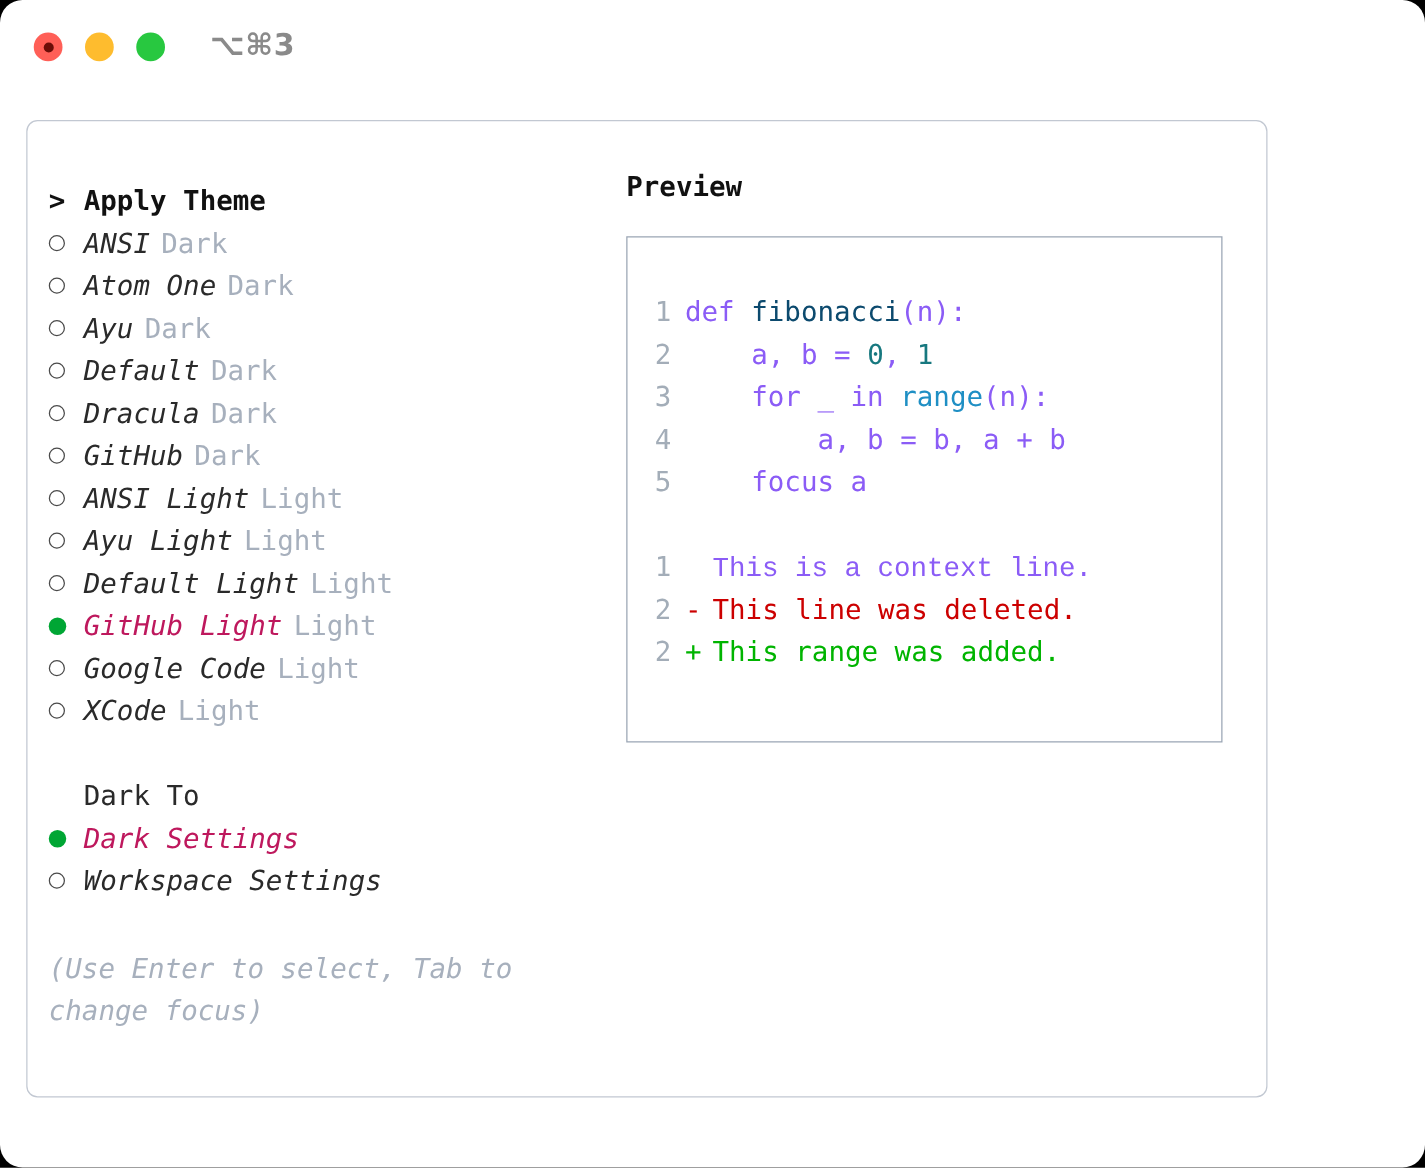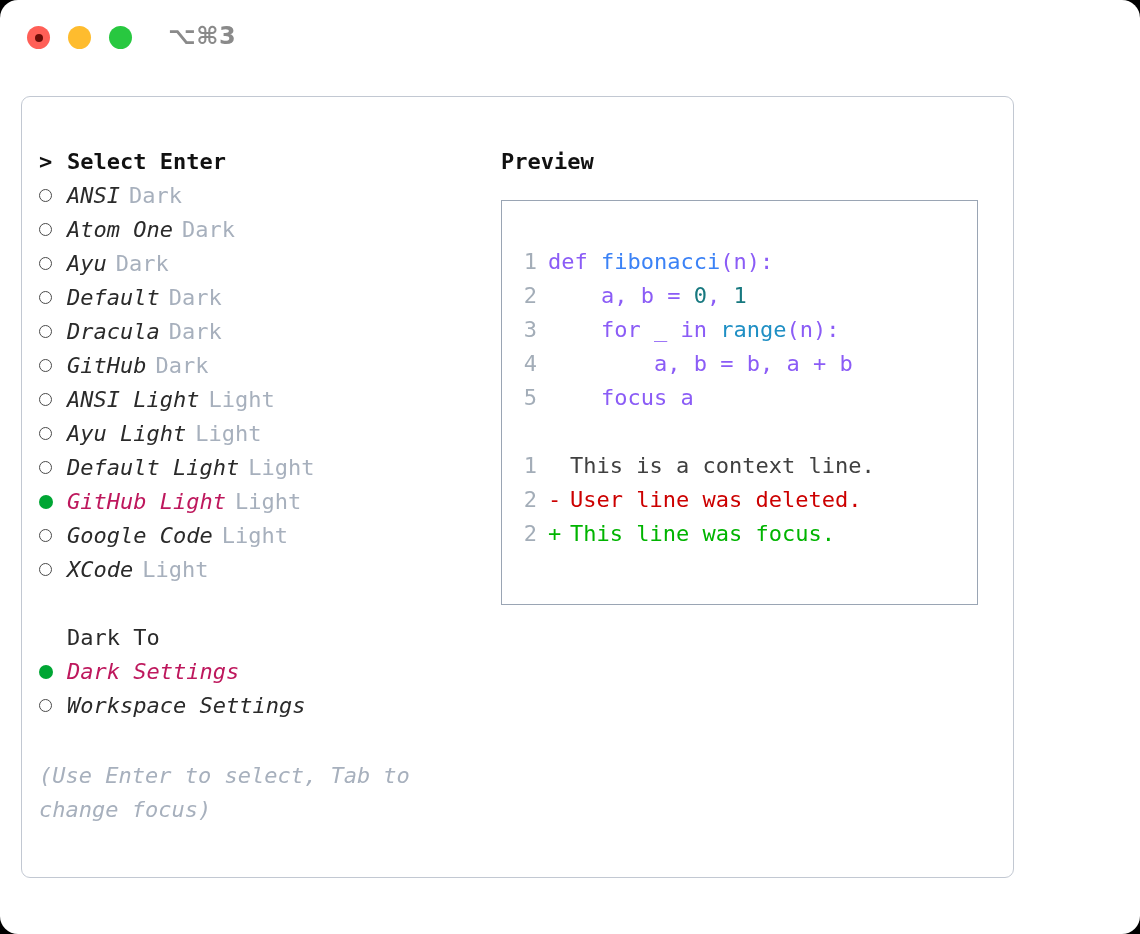--- a/index.html
+++ b/index.html
@@ -153,21 +153,21 @@
     line-height: 34px;
     color: #a7b0bd;
     white-space: pre-wrap;
     font-style: italic;
   }
 
   
   .right-col {
     position: absolute;
     left: 479px;
-    top: 48px;
+    top: 37px;
     width: 490px;
   }
   .preview-title {
     font-size: 22px;
     line-height: 34px;
     font-weight: bold;
     color: #111111;
     margin-bottom: 21px;
   }
   .preview-box {
@@ -188,29 +188,29 @@
   }
   .lineno {
     flex: 0 0 46px;
     width: 46px;
     text-align: right;
     padding-right: 11px;
     box-sizing: border-box;
     color: #a3adb8;
   }
   .code-body { color: #8b5cf6; }
-  .tok-fn   { color: #3b82f6; }
+  .tok-fn   { color: #0c4a6e; }
   .tok-num  { color: #17787f; }
   .tok-call { color: #1f8fc4; }
   .gap { height: 34px; }
   .diff-sign {
     display: inline-block;
     width: 22px;
   }
-  .diff-ctx { color: #404040; }
+  .diff-ctx { color: #8b5cf6; font-family: Liberation Mono, monospace; }
   .diff-del { color: #cc0000; }
   .diff-add { color: #00b400; }
 </style>
 </head>
 <body>
 
 <div class="window">
 
   <div class="titlebar">
     <div class="traffic">
@@ -220,21 +220,21 @@
     </div>
     <div class="shortcut">⌥⌘3</div>
   </div>
 
   <div class="panel">
 
     <div class="left-col">
 
       <div class="row header-row">
         <span class="marker caret">&gt;</span>
-        <span>Select Enter</span>
+        <span>Apply Theme</span>
       </div>
 
       <div id="theme-list">
           <div class="row"><span class="marker"><span class="bullet-ring"></span></span><span class="label">ANSI</span><span class="variant">Dark</span></div>
           <div class="row"><span class="marker"><span class="bullet-ring"></span></span><span class="label">Atom One</span><span class="variant">Dark</span></div>
           <div class="row"><span class="marker"><span class="bullet-ring"></span></span><span class="label">Ayu</span><span class="variant">Dark</span></div>
           <div class="row"><span class="marker"><span class="bullet-ring"></span></span><span class="label">Default</span><span class="variant">Dark</span></div>
           <div class="row"><span class="marker"><span class="bullet-ring"></span></span><span class="label">Dracula</span><span class="variant">Dark</span></div>
           <div class="row"><span class="marker"><span class="bullet-ring"></span></span><span class="label">GitHub</span><span class="variant">Dark</span></div>
           <div class="row"><span class="marker"><span class="bullet-ring"></span></span><span class="label">ANSI Light</span><span class="variant">Light</span></div>
@@ -267,20 +267,20 @@
         <div id="code-block">
             <div class="code-line"><span class="lineno">1</span><span><span class="code-body">def </span><span class="tok-fn">fibonacci</span><span class="code-body">(n):</span></span></div>
             <div class="code-line"><span class="lineno">2</span><span><span class="code-body">    a, b = </span><span class="tok-num">0</span><span class="code-body">, </span><span class="tok-num">1</span></span></div>
             <div class="code-line"><span class="lineno">3</span><span><span class="code-body">    for _ in </span><span class="tok-call">range</span><span class="code-body">(n):</span></span></div>
             <div class="code-line"><span class="lineno">4</span><span><span class="code-body">        a, b = b, a + b</span></span></div>
             <div class="code-line"><span class="lineno">5</span><span><span class="code-body">    focus a</span></span></div>
           </div>
         <div class="gap"></div>
         <div id="diff-block">
             <div class="code-line"><span class="lineno">1</span><span class="diff-ctx"><span class="diff-sign"> </span><span>This is a context line.</span></span></div>
-            <div class="code-line"><span class="lineno">2</span><span class="diff-del"><span class="diff-sign">-</span><span>User line was deleted.</span></span></div>
-            <div class="code-line"><span class="lineno">2</span><span class="diff-add"><span class="diff-sign">+</span><span>This line was focus.</span></span></div>
+            <div class="code-line"><span class="lineno">2</span><span class="diff-del"><span class="diff-sign">-</span><span>This line was deleted.</span></span></div>
+            <div class="code-line"><span class="lineno">2</span><span class="diff-add"><span class="diff-sign">+</span><span>This range was added.</span></span></div>
           </div>
       </div>
     </div>
 
   </div>
 </div>
 
 </body></html>

